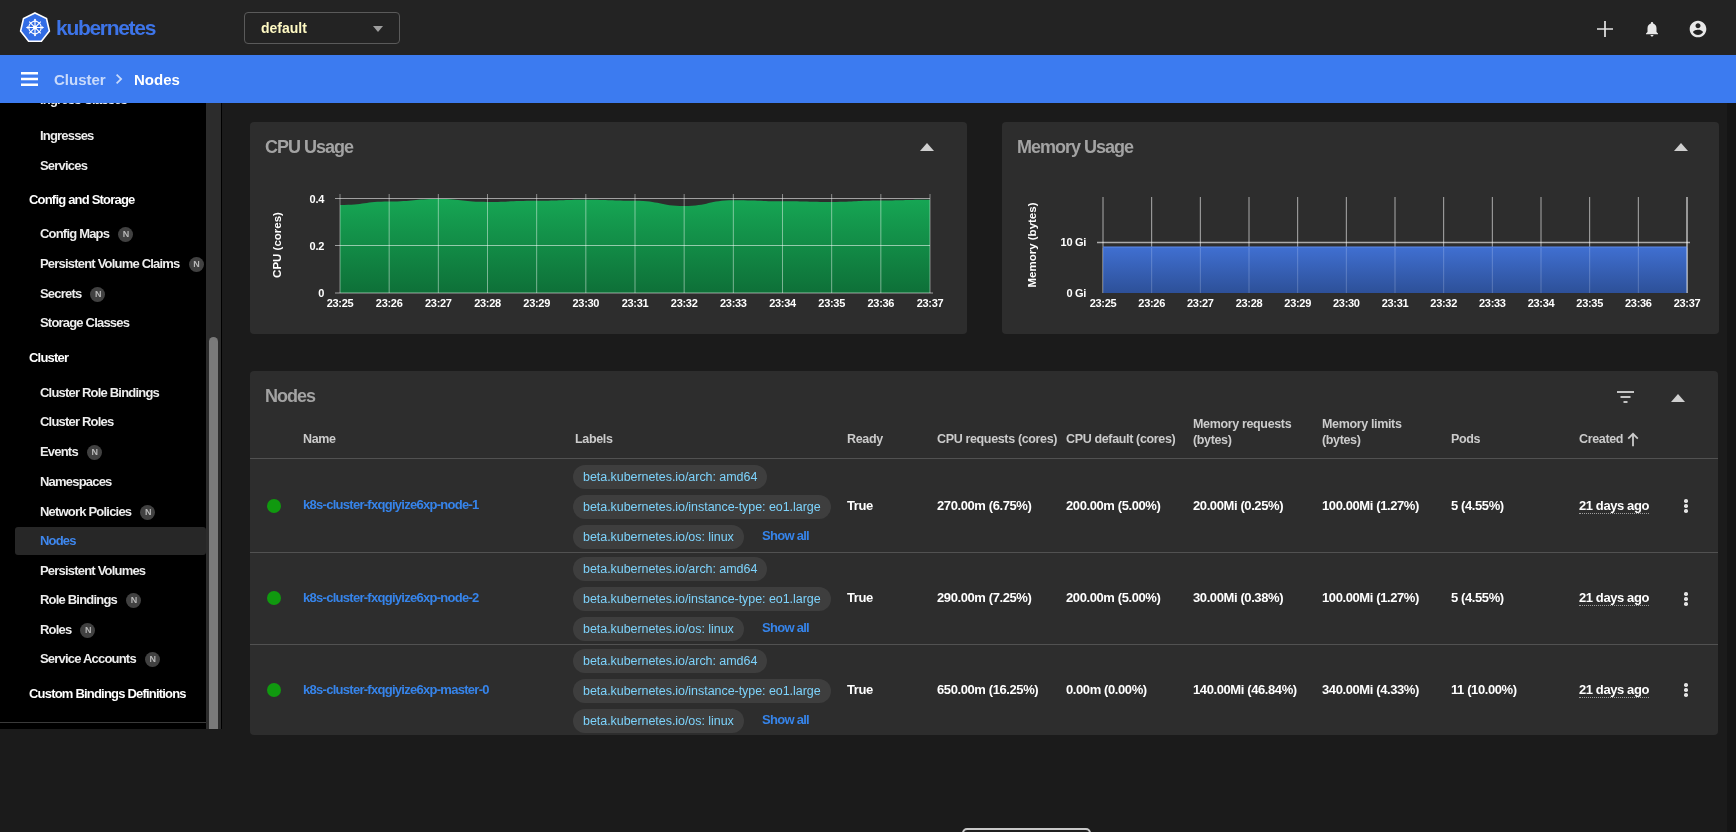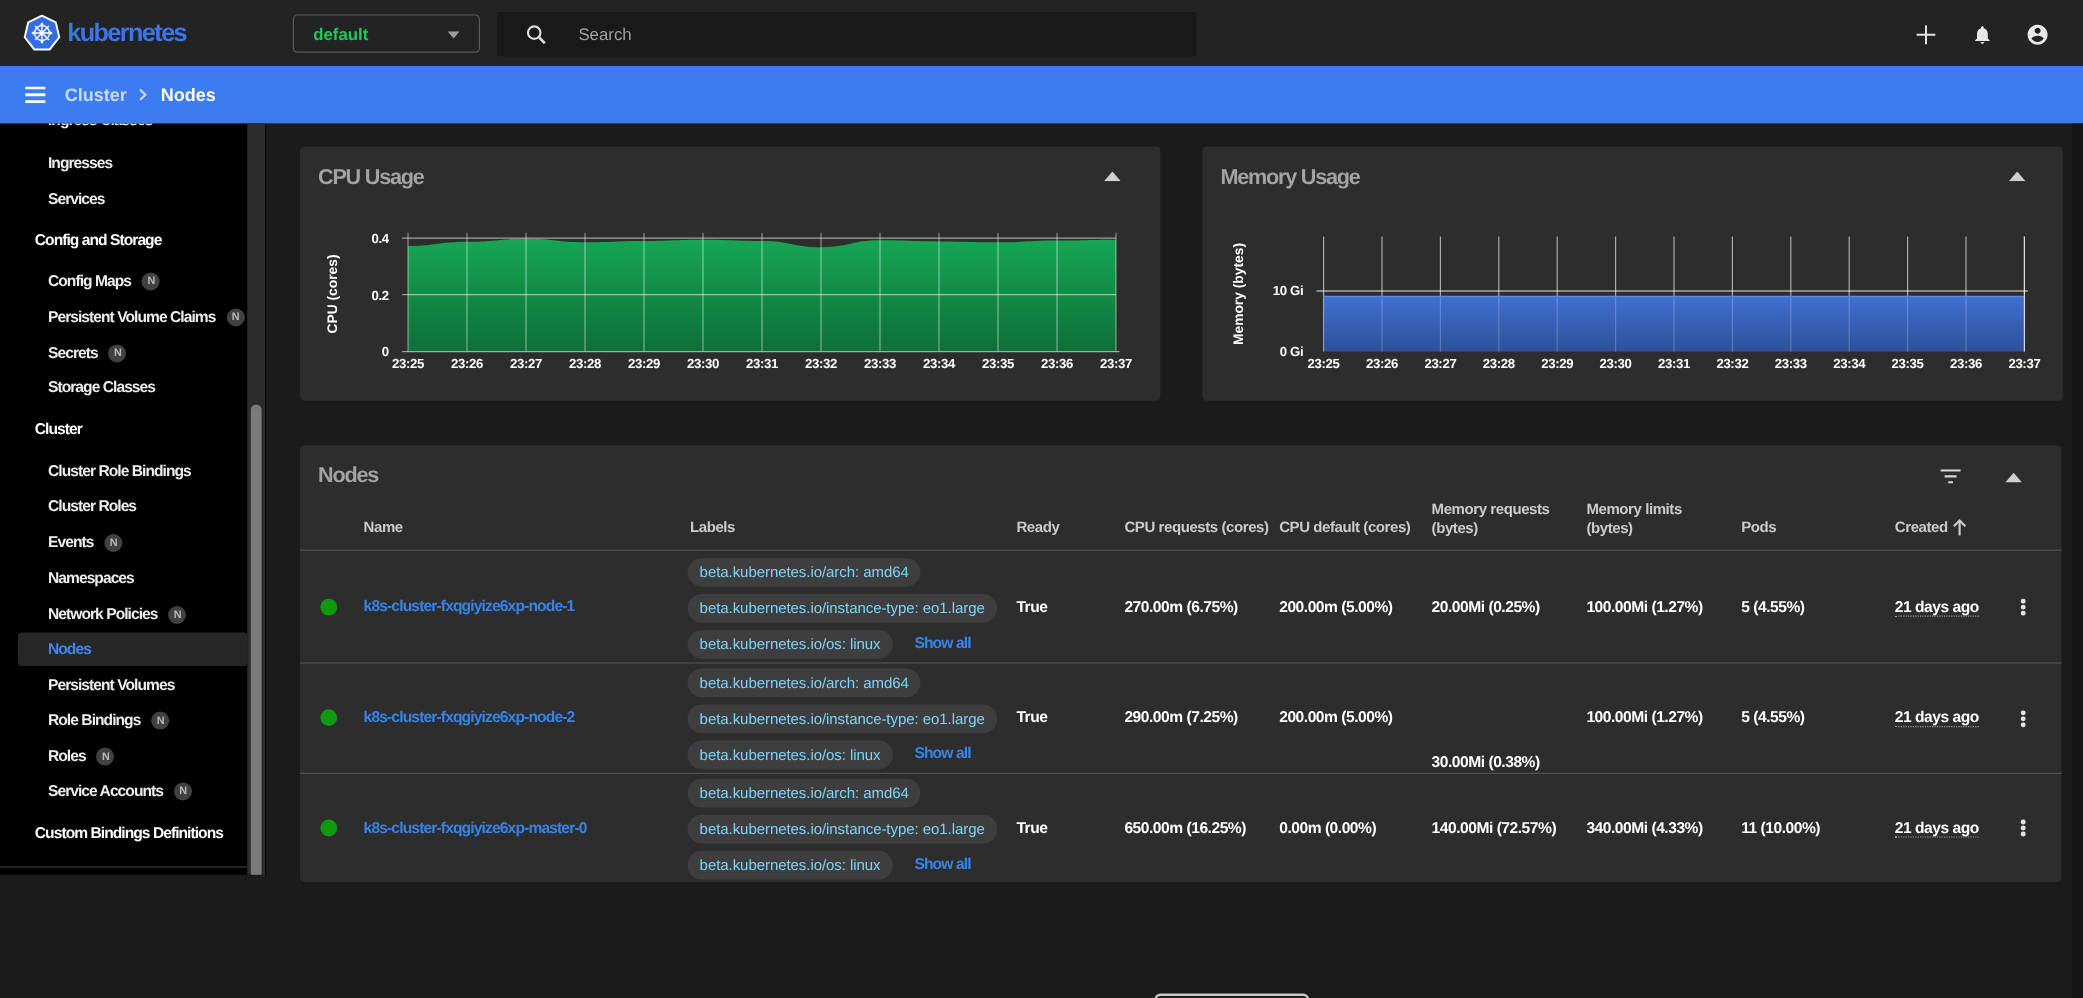--- a/index.html
+++ b/index.html
@@ -6,21 +6,21 @@
   body{font-family:"Liberation Sans",sans-serif;-webkit-font-smoothing:antialiased;}
   #app{position:relative;width:1736px;height:832px;overflow:hidden;background:#1b1b1b;}
   .abs{position:absolute;}
   
   #hdr{position:absolute;left:0;top:0;width:1736px;height:55px;background:#232323;}
   #bluebar{position:absolute;left:0;top:55px;width:1736px;height:48px;background:#3c7bf0;}
   #sidebar{position:absolute;left:0;top:103px;width:222px;height:626px;background:#000000;overflow:hidden;}
   #content{position:absolute;left:222px;top:103px;width:1514px;height:729px;background:#1b1b1b;}
   .card{position:absolute;background:#2d2d2d;border-radius:4px;}
   .nsbox{position:absolute;left:244px;top:12px;width:156px;height:32px;border:1px solid #5a5a5a;border-radius:4px;}
-  .nsbox .t{position:absolute;left:16px;top:7px;font-size:14px;color:#22c55e;font-weight:700;}
+  .nsbox .t{position:absolute;left:16px;top:7px;font-size:14px;color:#fef9c3;font-weight:700;}
   .searchbox{position:absolute;left:414px;top:10px;width:583px;height:37px;background:#191919;}
   .ph{position:absolute;left:68px;top:10px;font-size:14px;color:#a3a3a3;}
   .sideitem{position:absolute;left:40px;color:#ededed;font-size:13px;font-weight:700;letter-spacing:-0.8px;white-space:nowrap;}
   .sidehead{position:absolute;left:29px;color:#ffffff;font-size:13px;font-weight:700;letter-spacing:-0.8px;white-space:nowrap;}
   .nbadge{display:inline-block;width:15px;height:15px;line-height:15px;border-radius:50%;background:#414141;color:#b9b9b9;font-size:9px;font-weight:700;text-align:center;vertical-align:1px;margin-left:9px;}
   .ctitle{position:absolute;font-size:18px;font-weight:700;letter-spacing:-1px;color:#a3a3a3;}
   .chip{position:absolute;height:24px;line-height:24px;border-radius:12px;background:#3e3e3e;color:#7dd3fc;font-size:12.5px;padding:0 10px;letter-spacing:-0.05px;white-space:nowrap;}
   .link{color:#3684ea;} .val.link{color:#3684ea;letter-spacing:-0.72px;}
   .val{position:absolute;color:#fff;font-size:13px;font-weight:700;letter-spacing:-0.4px;white-space:nowrap;}
   .hcell{position:absolute;color:#cbcbcb;font-size:12.5px;font-weight:700;letter-spacing:-0.35px;white-space:nowrap;}
@@ -40,27 +40,20 @@
         <path d="M16 7.2 L16 23.8 M7.7 15.5 L24.3 15.5 M10.2 9.7 L21.8 21.3 M21.8 9.7 L10.2 21.3"></path>
         <path d="M16 6.5 l-1.6 2.2 h3.2 z M16 24.5 l-1.6 -2.2 h3.2 z M7 15.5 l2.2 -1.6 v3.2 z M25 15.5 l-2.2 -1.6 v3.2 z" fill="#fff" stroke="none"></path>
       </g>
     </svg>
     <div class="abs" style="left:56px;top:16px;font-weight:700;font-size:21px;color:#3d74e8;letter-spacing:-1.3px;">kubernetes</div>
     <div class="nsbox">
         <span class="t">default</span>
       <svg class="abs" style="left:128px;top:13px" width="10" height="6" viewBox="0 0 10 6">
           <path d="M0 0 L10 0 L5 6 z" fill="#9e9e9e"></path>
         </svg>
-    </div>
-    <div class="searchbox">
-      <svg class="abs" style="left:24px;top:10px" width="18" height="18" viewBox="0 0 18 18">
-          <circle cx="7.2" cy="7.2" r="5.2" fill="none" stroke="#dcdcdc" stroke-width="1.8"></circle>
-          <line x1="11.2" y1="11.2" x2="16" y2="16" stroke="#dcdcdc" stroke-width="2.2"></line>
-        </svg>
-      <span class="ph">Search</span>
     </div>
     <svg class="abs" style="left:1597px;top:21px" width="16" height="16" viewBox="0 0 16 16">
         <path stroke="#e4e4e4" stroke-width="1.7" d="M8 0v16M0 8h16"></path>
       </svg>
     <svg class="abs" style="left:1643px;top:20px" width="18" height="18" viewBox="0 0 24 24">
         <path fill="#e8e8e8" d="M12 22c1.1 0 2-.9 2-2h-4c0 1.1.89 2 2 2zm6-6v-5c0-3.07-1.64-5.64-4.5-6.32V4c0-.83-.67-1.5-1.5-1.5s-1.5.67-1.5 1.5v.68C7.63 5.36 6 7.92 6 11v5l-2 2v1h16v-1l-2-2z"></path>
       </svg>
     <svg class="abs" style="left:1688px;top:19px" width="20" height="20" viewBox="0 0 24 24">
         <path fill="#e8e8e8" d="M12 2C6.48 2 2 6.48 2 12s4.48 10 10 10 10-4.48 10-10S17.52 2 12 2zm0 3c1.66 0 3 1.34 3 3s-1.34 3-3 3-3-1.34-3-3 1.34-3 3-3zm0 14.2c-2.5 0-4.71-1.28-6-3.22.03-1.99 4-3.08 6-3.08 1.99 0 5.97 1.09 6 3.08-1.29 1.94-3.5 3.22-6 3.22z"></path>
       </svg>
@@ -280,40 +273,40 @@
 
       <div class="dot" style="left:17px;top:220px;"></div>
       <div class="val link" style="left:53px;top:219px;">k8s-cluster-fxqgiyize6xp-node-2</div>
       <div class="chip" style="left:323px;top:185.8px;">beta.kubernetes.io/arch: amd64</div>
       <div class="chip" style="left:323px;top:215.8px;">beta.kubernetes.io/instance-type: eo1.large</div>
       <div class="chip" style="left:323px;top:245.8px;">beta.kubernetes.io/os: linux</div>
       <div class="val link" style="left:512px;top:249px;">Show all</div>
       <div class="val" style="left:597px;top:219px;">True</div>
       <div class="val" style="left:687px;top:219px;">290.00m (7.25%)</div>
       <div class="val" style="left:816px;top:219px;">200.00m (5.00%)</div>
-      <div class="val" style="left:943px;top:219px;margin-top:37px;">30.00Mi (0.38%)</div>
+      <div class="val" style="left:943px;top:219px;">30.00Mi (0.38%)</div>
       <div class="val" style="left:1072px;top:219px;">100.00Mi (1.27%)</div>
       <div class="val" style="left:1201px;top:219px;">5 (4.55%)</div>
       <div class="val" style="left:1329px;top:219px;border-bottom:1px dotted #9e9e9e;">21 days ago</div>
       <div class="kebab" style="left:1434px;top:221px;">
           <i></i>
           <i></i>
           <i></i>
         </div>
 
       <div class="dot" style="left:17px;top:312px;"></div>
       <div class="val link" style="left:53px;top:311px;">k8s-cluster-fxqgiyize6xp-master-0</div>
       <div class="chip" style="left:323px;top:277.8px;">beta.kubernetes.io/arch: amd64</div>
       <div class="chip" style="left:323px;top:307.8px;">beta.kubernetes.io/instance-type: eo1.large</div>
       <div class="chip" style="left:323px;top:337.8px;">beta.kubernetes.io/os: linux</div>
       <div class="val link" style="left:512px;top:341px;">Show all</div>
       <div class="val" style="left:597px;top:311px;">True</div>
       <div class="val" style="left:687px;top:311px;">650.00m (16.25%)</div>
       <div class="val" style="left:816px;top:311px;">0.00m (0.00%)</div>
-      <div class="val" style="left:943px;top:311px;">140.00Mi (72.57%)</div>
+      <div class="val" style="left:943px;top:311px;">140.00Mi (46.84%)</div>
       <div class="val" style="left:1072px;top:311px;">340.00Mi (4.33%)</div>
       <div class="val" style="left:1201px;top:311px;">11 (10.00%)</div>
       <div class="val" style="left:1329px;top:311px;border-bottom:1px dotted #9e9e9e;">21 days ago</div>
       <div class="kebab" style="left:1434px;top:312.3px;">
           <i></i>
           <i></i>
           <i></i>
         </div>
     </div>
   </div>

